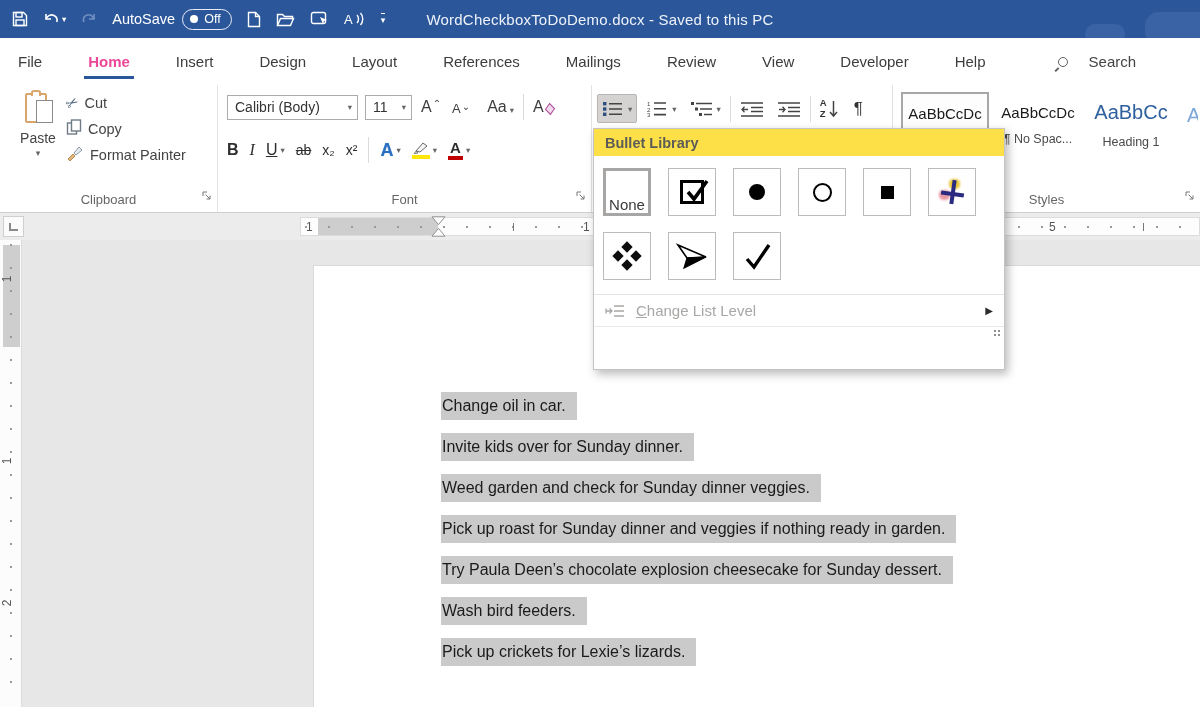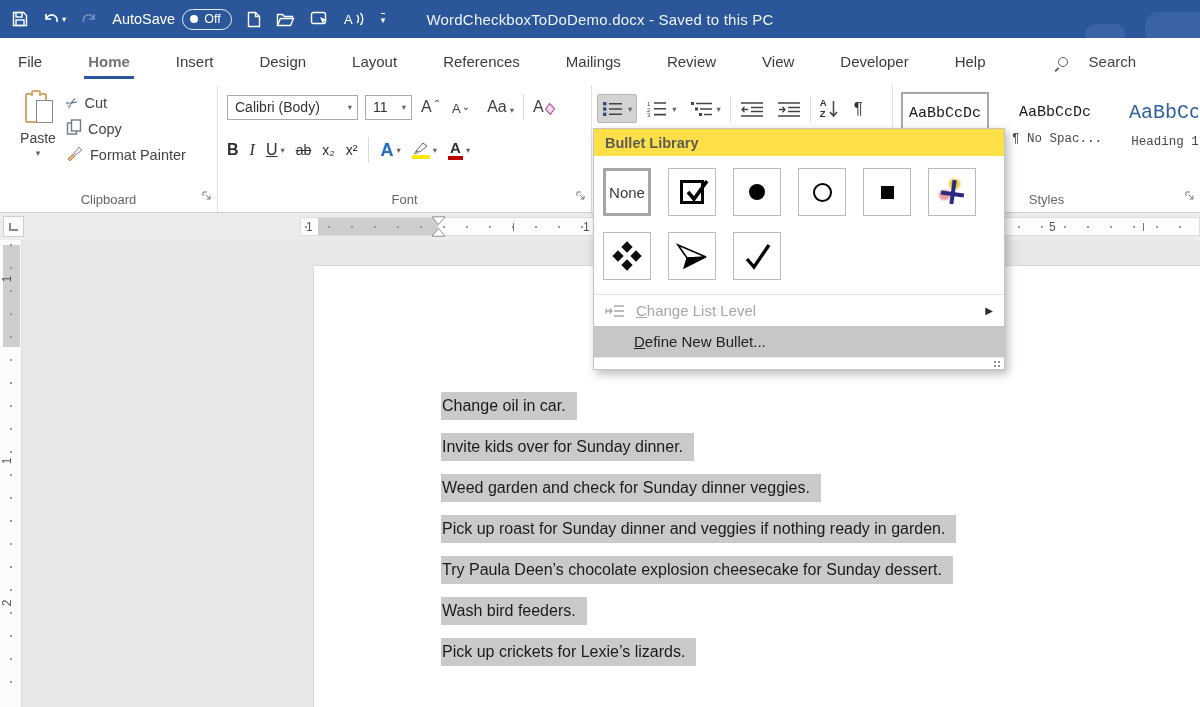--- a/index.html
+++ b/index.html
@@ -16,21 +16,21 @@
   .qat-btn { display:flex; align-items:center; gap:2px; cursor:pointer; }
   .autosave { display:flex; align-items:center; gap:7px; font-size:14.5px; color:#fff;justify-content:flex-end; }
   .as-pill { border:1.5px solid #e8edf5; border-radius:11px; height:21px; padding:0 10px 0 7px; display:flex; align-items:center; gap:6px; font-size:12.5px; }
   .as-dot { width:8px; height:8px; border-radius:50%; background:#fff; }
   .qat-caret { font-size:9px; line-height:9px; color:#fff; border-top:1.5px solid #fff; padding-top:2px; }
   .doc-title { position:absolute; left:0; right:0; top:0; height:38px; display:flex; align-items:center; justify-content:center; font-size:15px; color:#eef2f9; letter-spacing:.2px; }
 
   
   .tabrow { position:absolute; left:0; top:38px; width:1200px; height:47px; background:#fff; display:flex; align-items:center; padding-left:16px; gap:42px; font-size:15px; color:#3c3c3c; }
   .tab { position:relative; height:100%; display:flex; align-items:center; padding:0 2px; cursor:pointer; white-space:nowrap; }
-  .tab.active { color:#737373; font-weight:bold; }
+  .tab.active { color:#ec4899; font-weight:bold; }
   .tab.active::after { content:""; position:absolute; left:-2px; right:-2px; bottom:6px; height:3px; background:#2b579a; }
   .searchbox { margin-left:28px; display:flex; align-items:center; gap:21px; color:#444; }
   .glass { width:10px; height:10px; border:1.6px solid #5f5f5f; border-radius:50%; position:relative; }
   .glass::after { content:""; position:absolute; width:1.6px; height:5px; background:#5f5f5f; left:-3px; top:9px; transform:rotate(45deg); }
 
   
   .ribbon { position:absolute; left:0; top:85px; width:1200px; height:128px; background:#fff; border-bottom:1px solid #d2d0ce; }
   .grp { position:absolute; top:0; height:127px; border-right:1px solid #e4e2e0; }
   .grp-label { position:absolute; bottom:5px; left:0; right:0; text-align:center; font-size:13px; color:#666; }
   .launcher { position:absolute; right:5px; bottom:7px; cursor:pointer; }
@@ -66,21 +66,21 @@
 
   
   .para-row { position:absolute; left:5px; top:9px; display:flex; align-items:center; gap:5px; }
   .pbtn { height:29px; display:flex; align-items:center; gap:4px; padding:0 4px; border-radius:2px; cursor:pointer; }
   .pbtn.active { background:#d5d3d1; border:1px solid #b8b5b2; }
   .sortAZ { display:flex; align-items:center; gap:1px; }
   .sortAZ .lets { display:flex; flex-direction:column; font-size:9.5px; font-weight:bold; color:#333; line-height:1.15; }
   .pilcrow { font-size:17px; color:#333; padding:0 6px; }
 
   
-  .chips { position:absolute; left:8px; top:7px; width:297px; display:flex; gap:22px; overflow:hidden;font-family:Liberation Mono, monospace; }
+  .chips { position:absolute; left:8px; top:7px; width:297px; display:flex; gap:5px; overflow:hidden; }
   .chip { flex:none; width:88px; height:66px; border:1px solid transparent; text-align:center; cursor:pointer; }
   .chip.sel { border:2px solid #a9a7a5; background:#fdfdfd; }
   .chip .prev { margin-top:11px; font-size:15px; color:#1a1a1a; white-space:nowrap; }
   .chip .nm { margin-top:11px; font-size:12.5px; color:#494949; white-space:nowrap; }
   .chip.h1 .prev { font-size:20px; color:#2e5f9e; margin-top:8px; }
   .chip.cut { width:34px; overflow:hidden; }
   .chip.cut .prev { font-size:20px; color:#7da7d9; text-align:left; padding-left:6px; }
 
   
   .ruler-row { position:absolute; left:0; top:213px; width:1200px; height:27px; background:#ececec; }
@@ -103,21 +103,21 @@
   .doc-text { position:absolute; left:127px; top:126px; }
   .doc-line { margin-bottom:13px; }
   .doc-line span { display:inline-block; background:#cacaca; color:#1b1b1b; font-size:16px; line-height:22px; padding:3px 11px 3px 1px; white-space:nowrap; }
 
   
   .bl-menu { position:absolute; left:593px; top:128px; width:412px; height:242px; background:#fff; border:1px solid #c6c4c2; box-shadow:3px 4px 9px rgba(0,0,0,.28); z-index:40; }
   .bl-header { height:27px; background:#fde047; display:flex; align-items:center; padding-left:11px; font-weight:bold; font-size:14.5px; color:#5d5b58; }
   .bl-row { display:flex; gap:17px; padding-left:9px; }
   .bl-row.r1 { margin-top:12px; } .bl-row.r2 { margin-top:16px; }
   .bl-cell { width:48px; height:48px; flex:none; border:1px solid #bdbbb9; background:#fff; display:flex; align-items:center; justify-content:center; cursor:pointer; position:relative; }
-  .bl-cell.sel { border:3px solid #a8a6a4; }
+  .bl-cell.sel { border:3px solid #a8a6a4;align-items:flex-end; }
   .bl-none { font-size:15px; color:#3a3a3a; }
   .cb-box { width:24px; height:24px; border:3.5px solid #000; position:relative; }
   .cb-box svg { position:absolute; left:-2px; top:-7px; }
   .dot { width:16px; height:16px; border-radius:50%; background:#000; }
   .circ { width:19px; height:19px; border-radius:50%; border:2px solid #000; }
   .sq { width:13px; height:13px; background:#000; }
   .cstar { position:relative; width:28px; height:28px; }
   .cstar .gy { position:absolute; left:11px; top:1px; width:11px; height:10px; background:#e8c63a; border-radius:40%; filter:blur(1.2px); }
   .cstar .gp { position:absolute; left:1px; top:12px; width:11px; height:10px; background:#e89aa4; border-radius:40%; filter:blur(1.2px); }
   .cstar .bar-v { position:absolute; left:13px; top:2px; width:3.5px; height:24px; background:#2a2a80; transform:rotate(8deg); }
@@ -505,19 +505,16 @@
   <div class="bl-item disabled">
     <span class="mi-ic">
         <svg width="20" height="14" viewBox="0 0 20 14">
           <path d="M9 2h10M9 7h10M9 12h10" stroke="#a9a7a5" stroke-width="1.6"></path>
           <path d="M1 7h6M4.5 4.5L7 7l-2.5 2.5M1 4.5v5" stroke="#a9a7a5" stroke-width="1.3" fill="none"></path>
         </svg>
       </span>
     <span><span class="accel">C</span><span>hange List Level</span></span>
     <span class="mi-arrow">▶</span>
   </div>
-  <div class="bl-item hot">
-    <span><span class="accel">D</span><span>efine New Bullet...</span></span>
-  </div>
   <div class="bl-grip">
       <i></i>
     </div>
 </div>
 
 </body></html>

